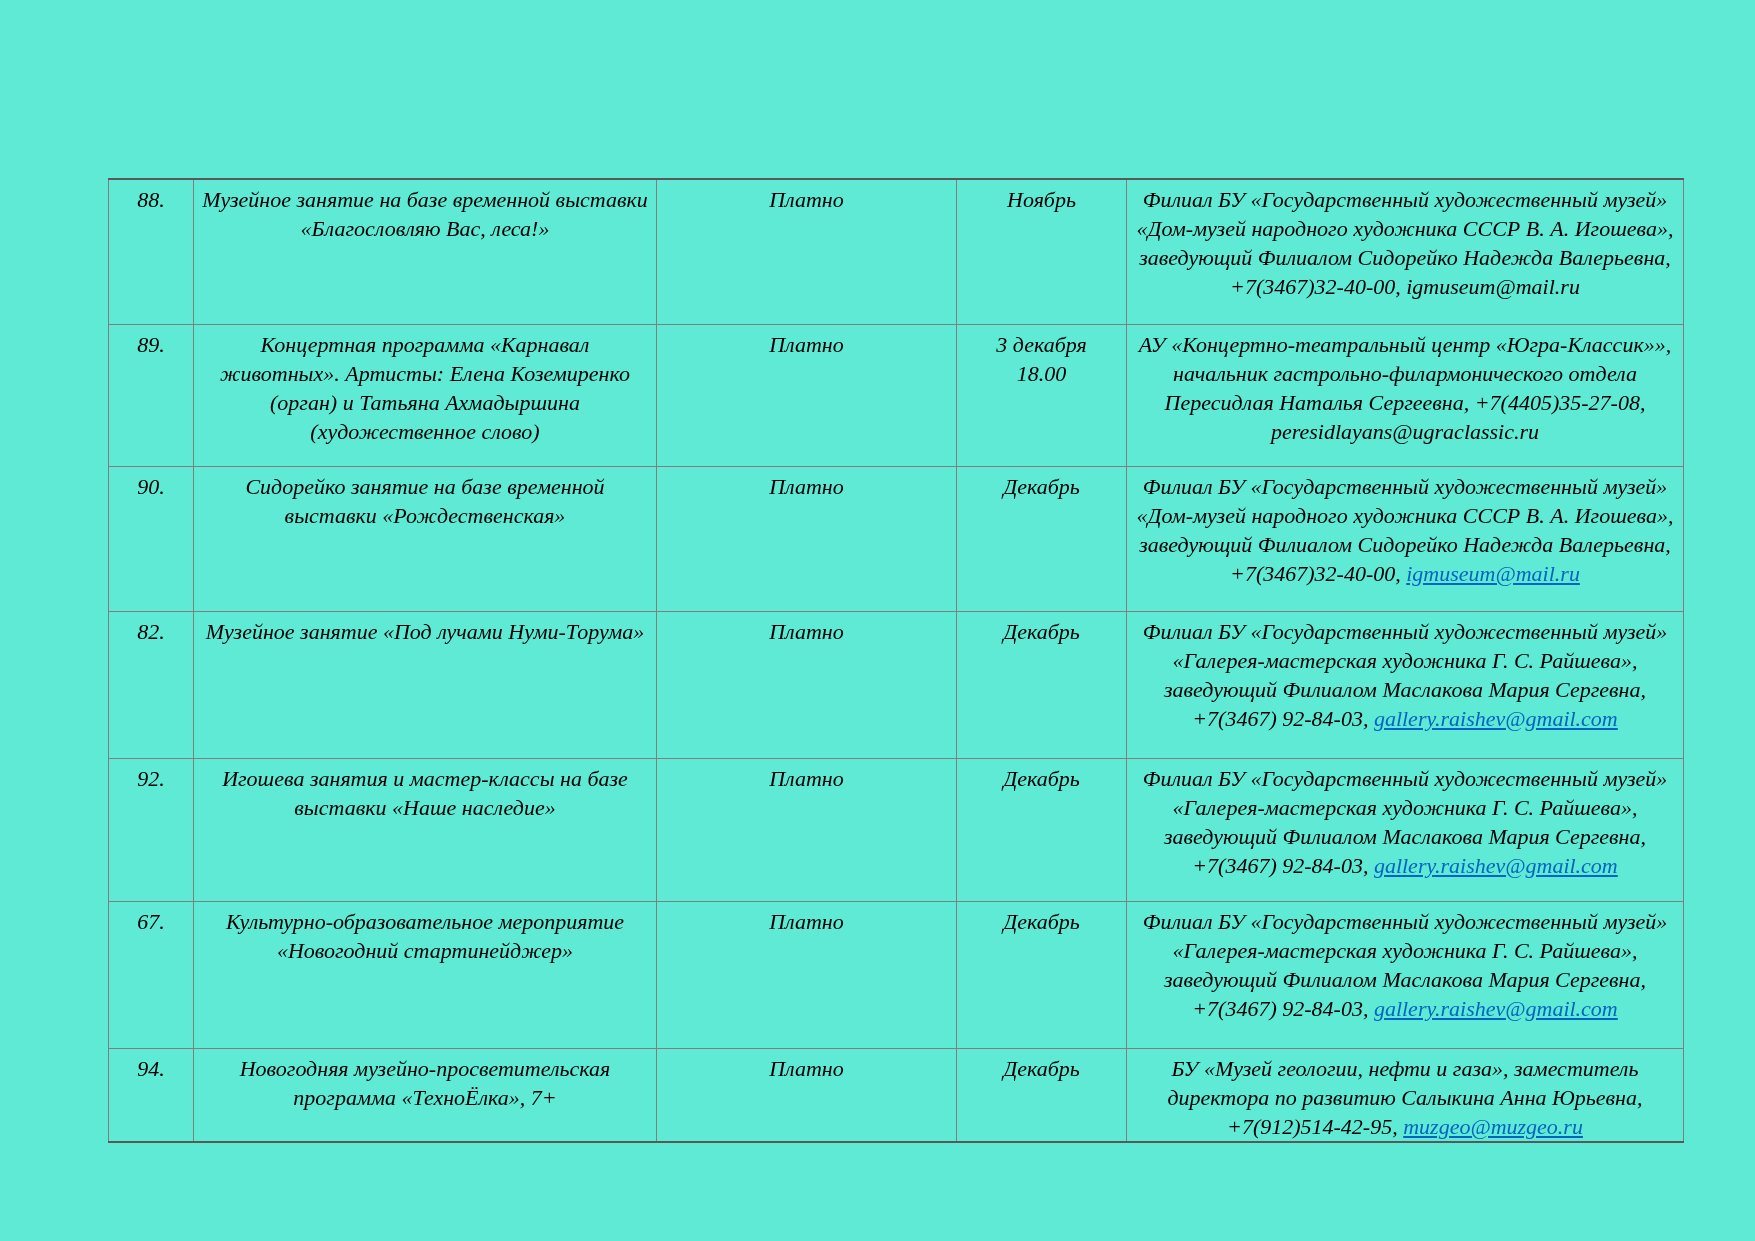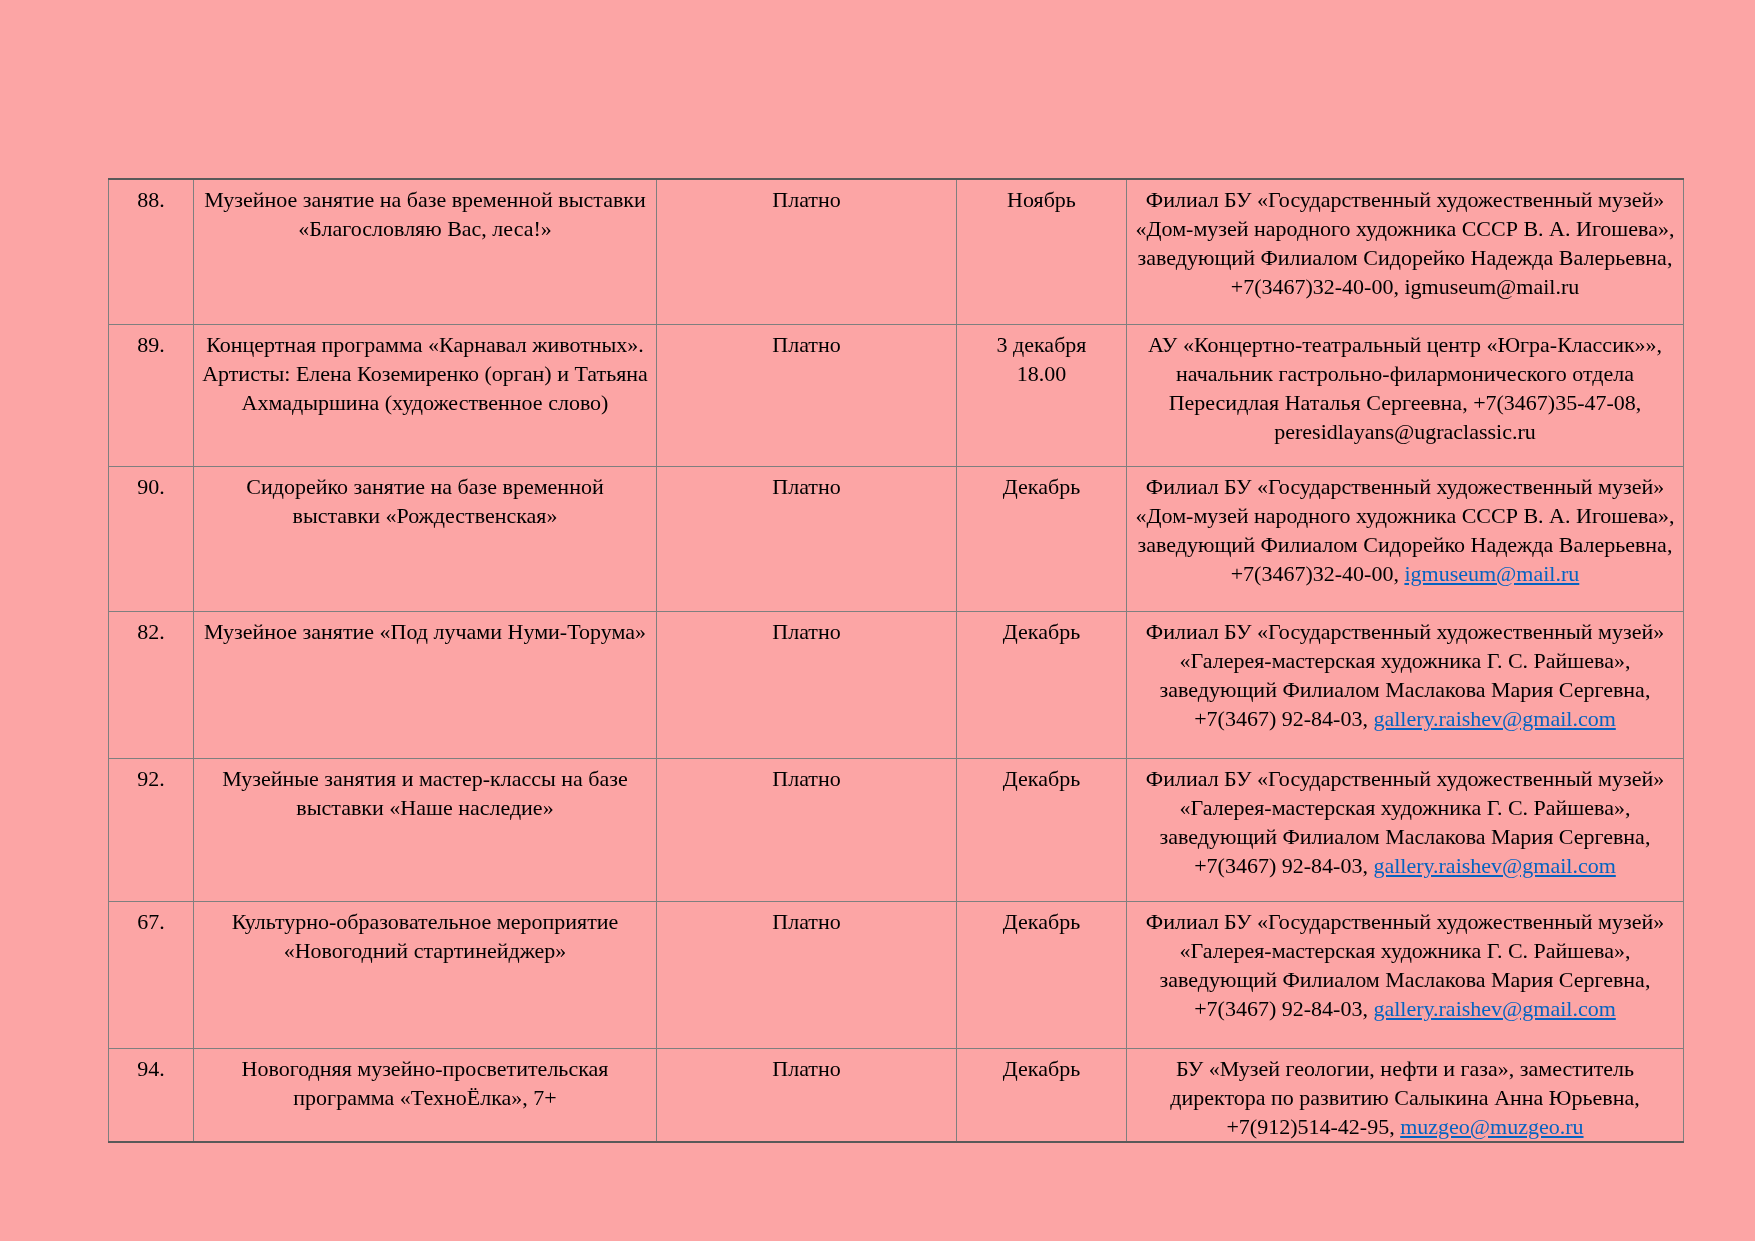--- a/index.html
+++ b/index.html
@@ -13,21 +13,22 @@
     color: #000000;
     font-family: "Liberation Serif", "DejaVu Serif", serif;
     position: relative;
     overflow: hidden;
   }
   .page {
     position: absolute;
     left: 0; top: 0;
     width: 1755px;
     height: 1241px;
-    background: #fca5a5;
+    background: #5eead4;
+    font-style: italic;
   }
   table.events-table {
     position: absolute;
     left: 108px;
     top: 178px;
     width: 1575px;
     border-collapse: collapse;
     table-layout: fixed;
     font-size: 22px;
     line-height: 29px;
@@ -74,39 +75,39 @@
         <td class="c-price">Платно</td>
         <td class="c-date">Ноябрь</td>
         <td class="c-contact"><span>Филиал БУ «Государственный художественный музей» «Дом-музей народного художника СССР В. А. Игошева», заведующий Филиалом Сидорейко Надежда Валерьевна, +7(3467)32-40-00, igmuseum@mail.ru</span><a class="email-link" href="#"></a></td>
       </tr>
       <tr style="height:142px">
         <td class="c-num">89.</td>
         <td class="c-name">Концертная программа «Карнавал животных». Артисты: Елена Коземиренко (орган) и Татьяна Ахмадыршина (художественное слово)</td>
         <td class="c-price">Платно</td>
         <td class="c-date">3 декабря
 18.00</td>
-        <td class="c-contact"><span>АУ «Концертно-театральный центр «Югра-Классик»», начальник гастрольно-филармонического отдела Пересидлая Наталья Сергеевна, +7(3467)35-47-08, peresidlayans@ugraclassic.ru</span><a class="email-link" href="#"></a></td>
+        <td class="c-contact"><span>АУ «Концертно-театральный центр «Югра-Классик»», начальник гастрольно-филармонического отдела Пересидлая Наталья Сергеевна, +7(4405)35-27-08, peresidlayans@ugraclassic.ru</span><a class="email-link" href="#"></a></td>
       </tr>
       <tr style="height:145px">
         <td class="c-num">90.</td>
         <td class="c-name">Сидорейко занятие на базе временной выставки «Рождественская»</td>
         <td class="c-price">Платно</td>
         <td class="c-date">Декабрь</td>
         <td class="c-contact"><span>Филиал БУ «Государственный художественный музей» «Дом-музей народного художника СССР В. А. Игошева», заведующий Филиалом Сидорейко Надежда Валерьевна, +7(3467)32-40-00, </span><a class="email-link" href="#">igmuseum@mail.ru</a></td>
       </tr>
       <tr style="height:147px">
         <td class="c-num">82.</td>
         <td class="c-name">Музейное занятие «Под лучами Нуми-Торума»</td>
         <td class="c-price">Платно</td>
         <td class="c-date">Декабрь</td>
         <td class="c-contact"><span>Филиал БУ «Государственный художественный музей» «Галерея-мастерская художника Г. С. Райшева», заведующий Филиалом Маслакова Мария Сергевна, +7(3467) 92-84-03, </span><a class="email-link" href="#">gallery.raishev@gmail.com</a></td>
       </tr>
       <tr style="height:143px">
         <td class="c-num">92.</td>
-        <td class="c-name">Музейные занятия и мастер-классы на базе выставки «Наше наследие»</td>
+        <td class="c-name">Игошева занятия и мастер-классы на базе выставки «Наше наследие»</td>
         <td class="c-price">Платно</td>
         <td class="c-date">Декабрь</td>
         <td class="c-contact"><span>Филиал БУ «Государственный художественный музей» «Галерея-мастерская художника Г. С. Райшева», заведующий Филиалом Маслакова Мария Сергевна, +7(3467) 92-84-03, </span><a class="email-link" href="#">gallery.raishev@gmail.com</a></td>
       </tr>
       <tr style="height:147px">
         <td class="c-num">67.</td>
         <td class="c-name">Культурно-образовательное мероприятие «Новогодний стартинейджер»</td>
         <td class="c-price">Платно</td>
         <td class="c-date">Декабрь</td>
         <td class="c-contact"><span>Филиал БУ «Государственный художественный музей» «Галерея-мастерская художника Г. С. Райшева», заведующий Филиалом Маслакова Мария Сергевна, +7(3467) 92-84-03, </span><a class="email-link" href="#">gallery.raishev@gmail.com</a></td>

